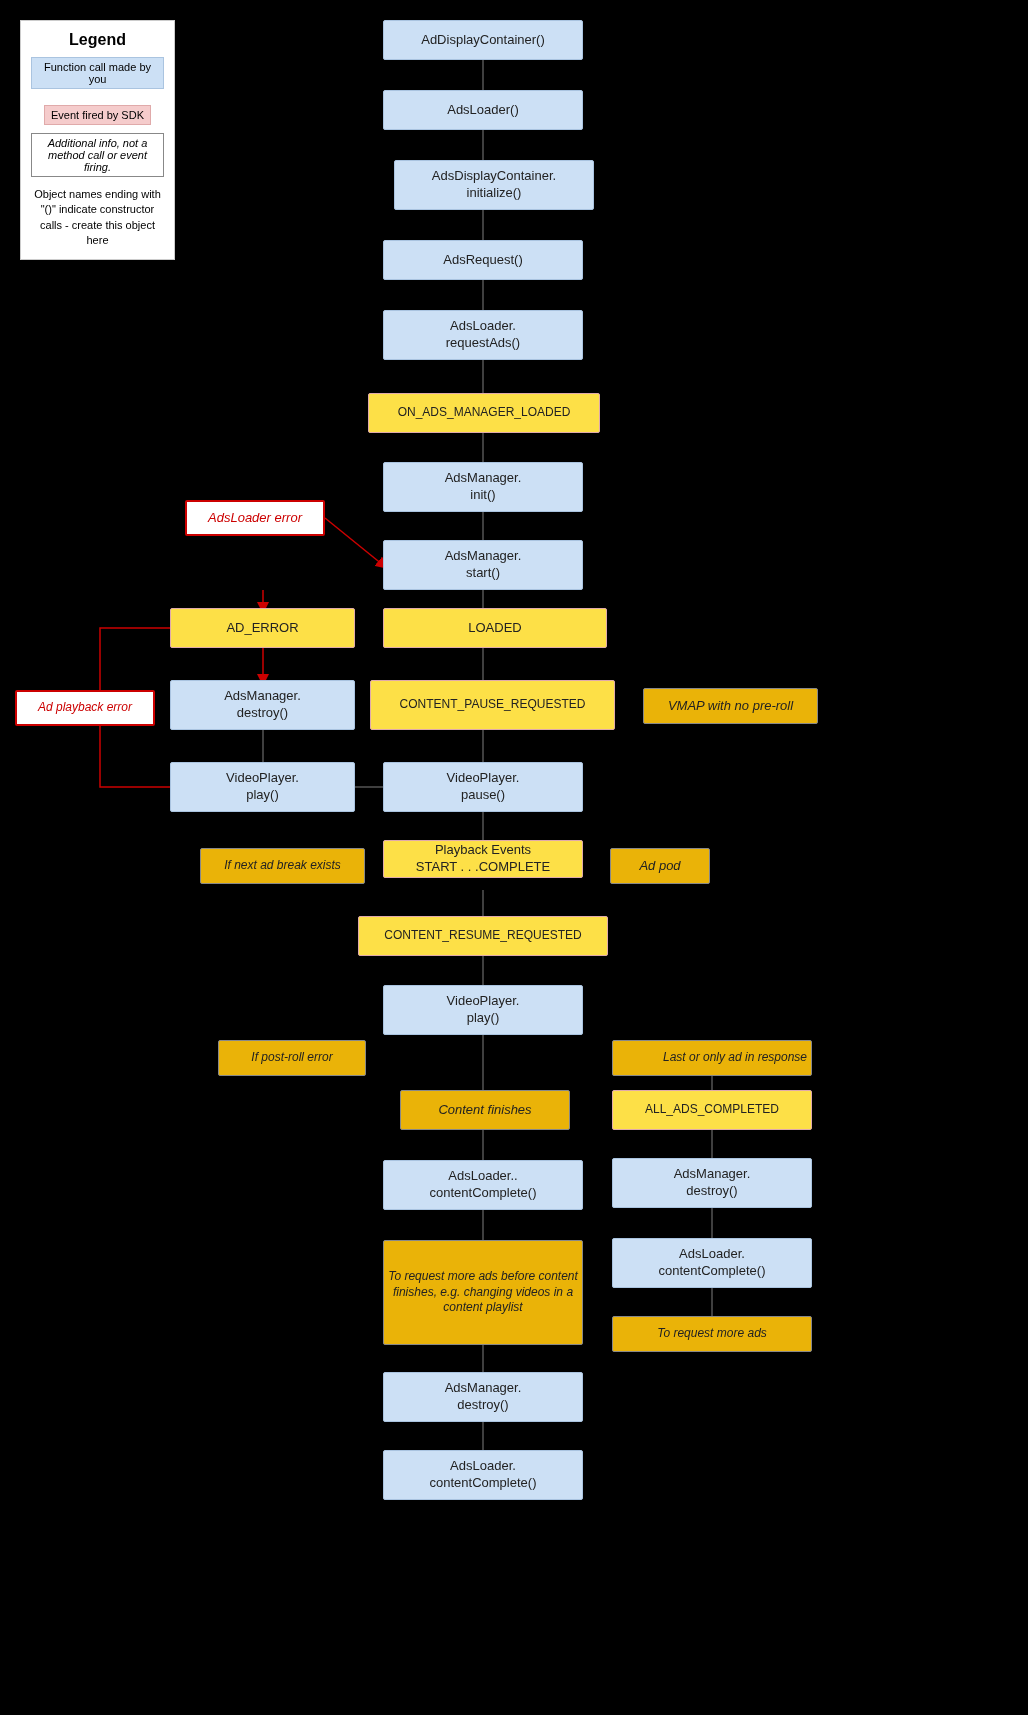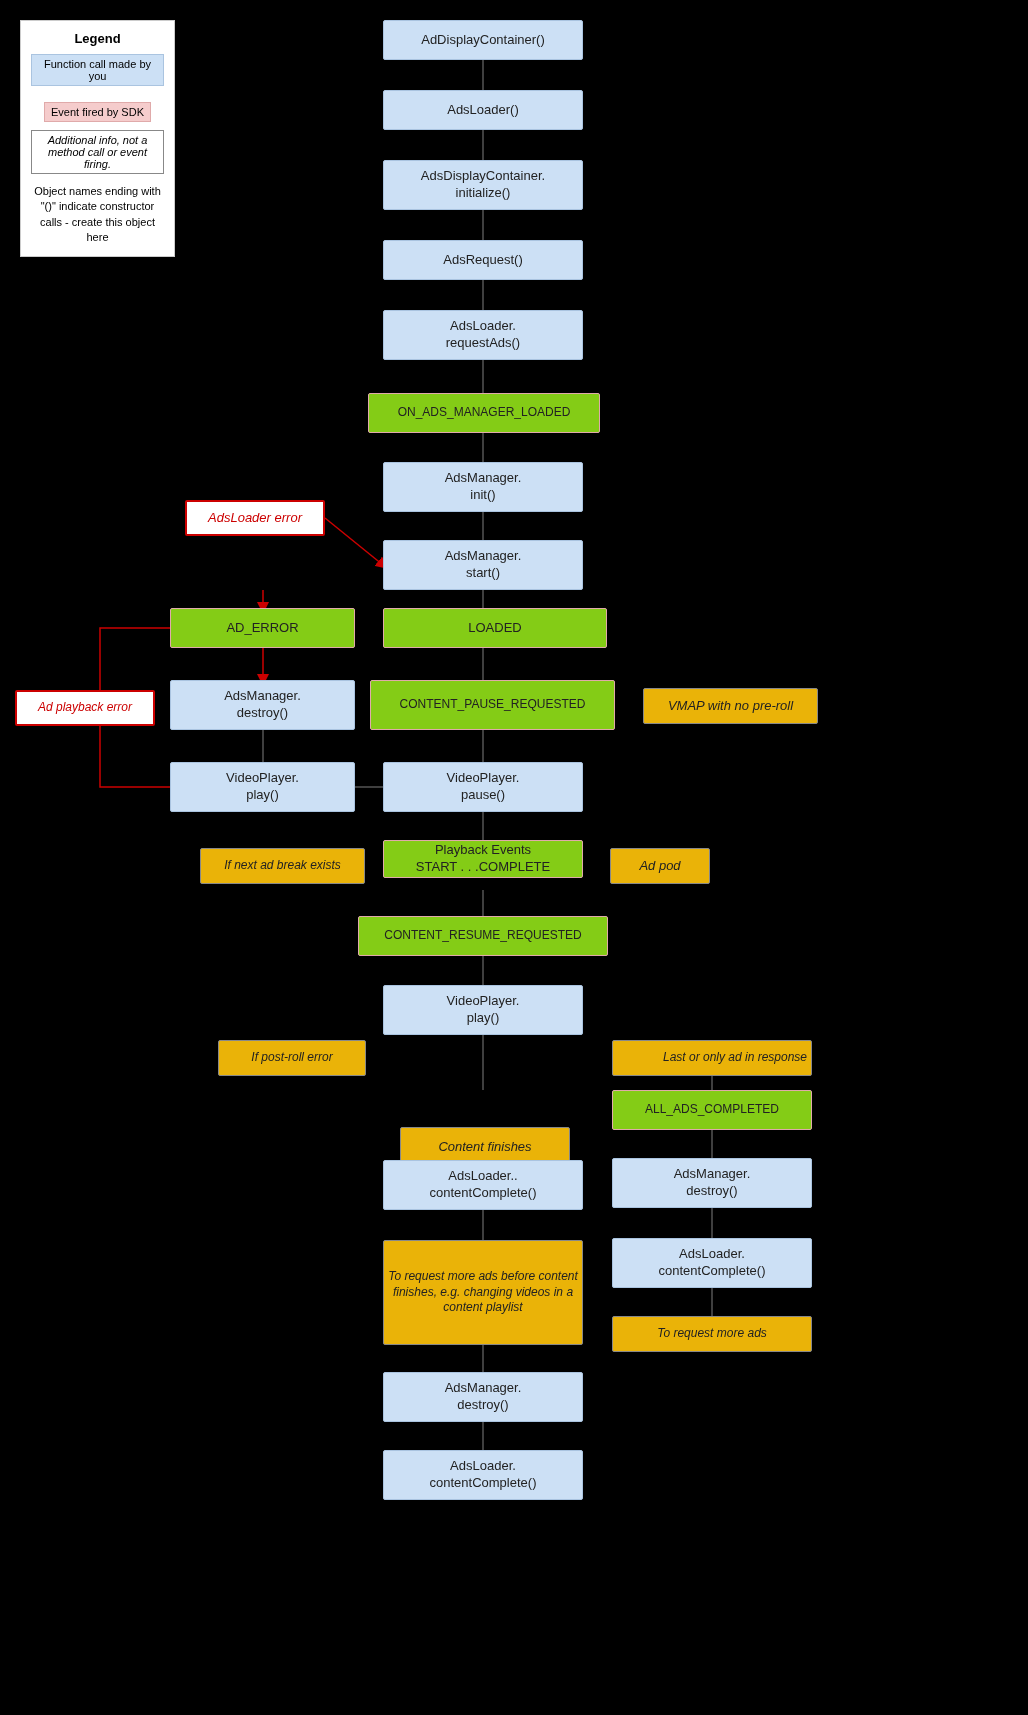--- a/index.html
+++ b/index.html
@@ -25,21 +25,21 @@
       left: 20px;
       background: #fff;
       border: 1px solid #ccc;
       padding: 10px;
       width: 155px;
       font-size: 12px;
     }
     .legend-title {
       text-align: center;
       font-weight: bold;
-      font-size: 13px;
+      font-size: 16px;
       margin-bottom: 8px;
     }
     .legend-item {
       margin-bottom: 6px;
       text-align: center;
     }
     .legend-box-blue {
       border: 1px solid #aac4e0;
       background: #cce0f5;
       padding: 3px 6px;
@@ -81,21 +81,21 @@
       font-size: 13px;
       line-height: 1.3;
       border-radius: 2px;
     }
     .box-blue {
       background: #cce0f5;
       border: 1px solid #aac4e0;
       color: #222;
     }
     .box-pink {
-      background: #84cc16;
+      background: #fde047;
       border: 1px solid #e0aaaa;
       color: #222;
     }
     .box-italic {
       background: #eab308;
       border: 1px solid #888;
       color: #222;
       font-style: italic;
     }
     .box-italic-red {
@@ -203,21 +203,21 @@
   </div>
 
   <div class="box box-blue" style="left:383px;top:20px;width:200px;height:40px;">
     <span>AdDisplayContainer()</span>
   </div>
 
   <div class="box box-blue" style="left:383px;top:90px;width:200px;height:40px;">
     <span>AdsLoader()</span>
   </div>
 
-  <div class="box box-blue" style="left:383px;top:160px;width:200px;height:50px;">
+  <div class="box box-blue" style="left:394px;top:160px;width:200px;height:50px;">
     <span style="white-space:pre-line;">AdsDisplayContainer.
 initialize()</span>
   </div>
 
   <div class="box box-blue" style="left:383px;top:240px;width:200px;height:40px;">
     <span>AdsRequest()</span>
   </div>
 
   <div class="box box-blue" style="left:383px;top:310px;width:200px;height:50px;">
     <span style="white-space:pre-line;">AdsLoader.
@@ -300,21 +300,21 @@
   </div>
 
   <div class="box box-italic" style="left:218px;top:1040px;width:148px;height:36px;font-size:12px;">
     <span>If post-roll error</span>
   </div>
 
   <div class="box box-italic" style="left:612px;top:1040px;width:200px;height:36px;font-size:12px;padding-left:46px;">
     <span>Last or only ad in response</span>
   </div>
 
-  <div class="box box-italic" style="left:400px;top:1090px;width:170px;height:40px;margin-top:37px;">
+  <div class="box box-italic" style="left:400px;top:1090px;width:170px;height:40px;">
     <span>Content finishes</span>
   </div>
 
   <div class="box box-pink" style="left:612px;top:1090px;width:200px;height:40px;">
     <span style="font-size:12px;">ALL_ADS_COMPLETED</span>
   </div>
 
   <div class="box box-blue" style="left:383px;top:1160px;width:200px;height:50px;">
     <span style="white-space:pre-line;">AdsLoader..
 contentComplete()</span>

